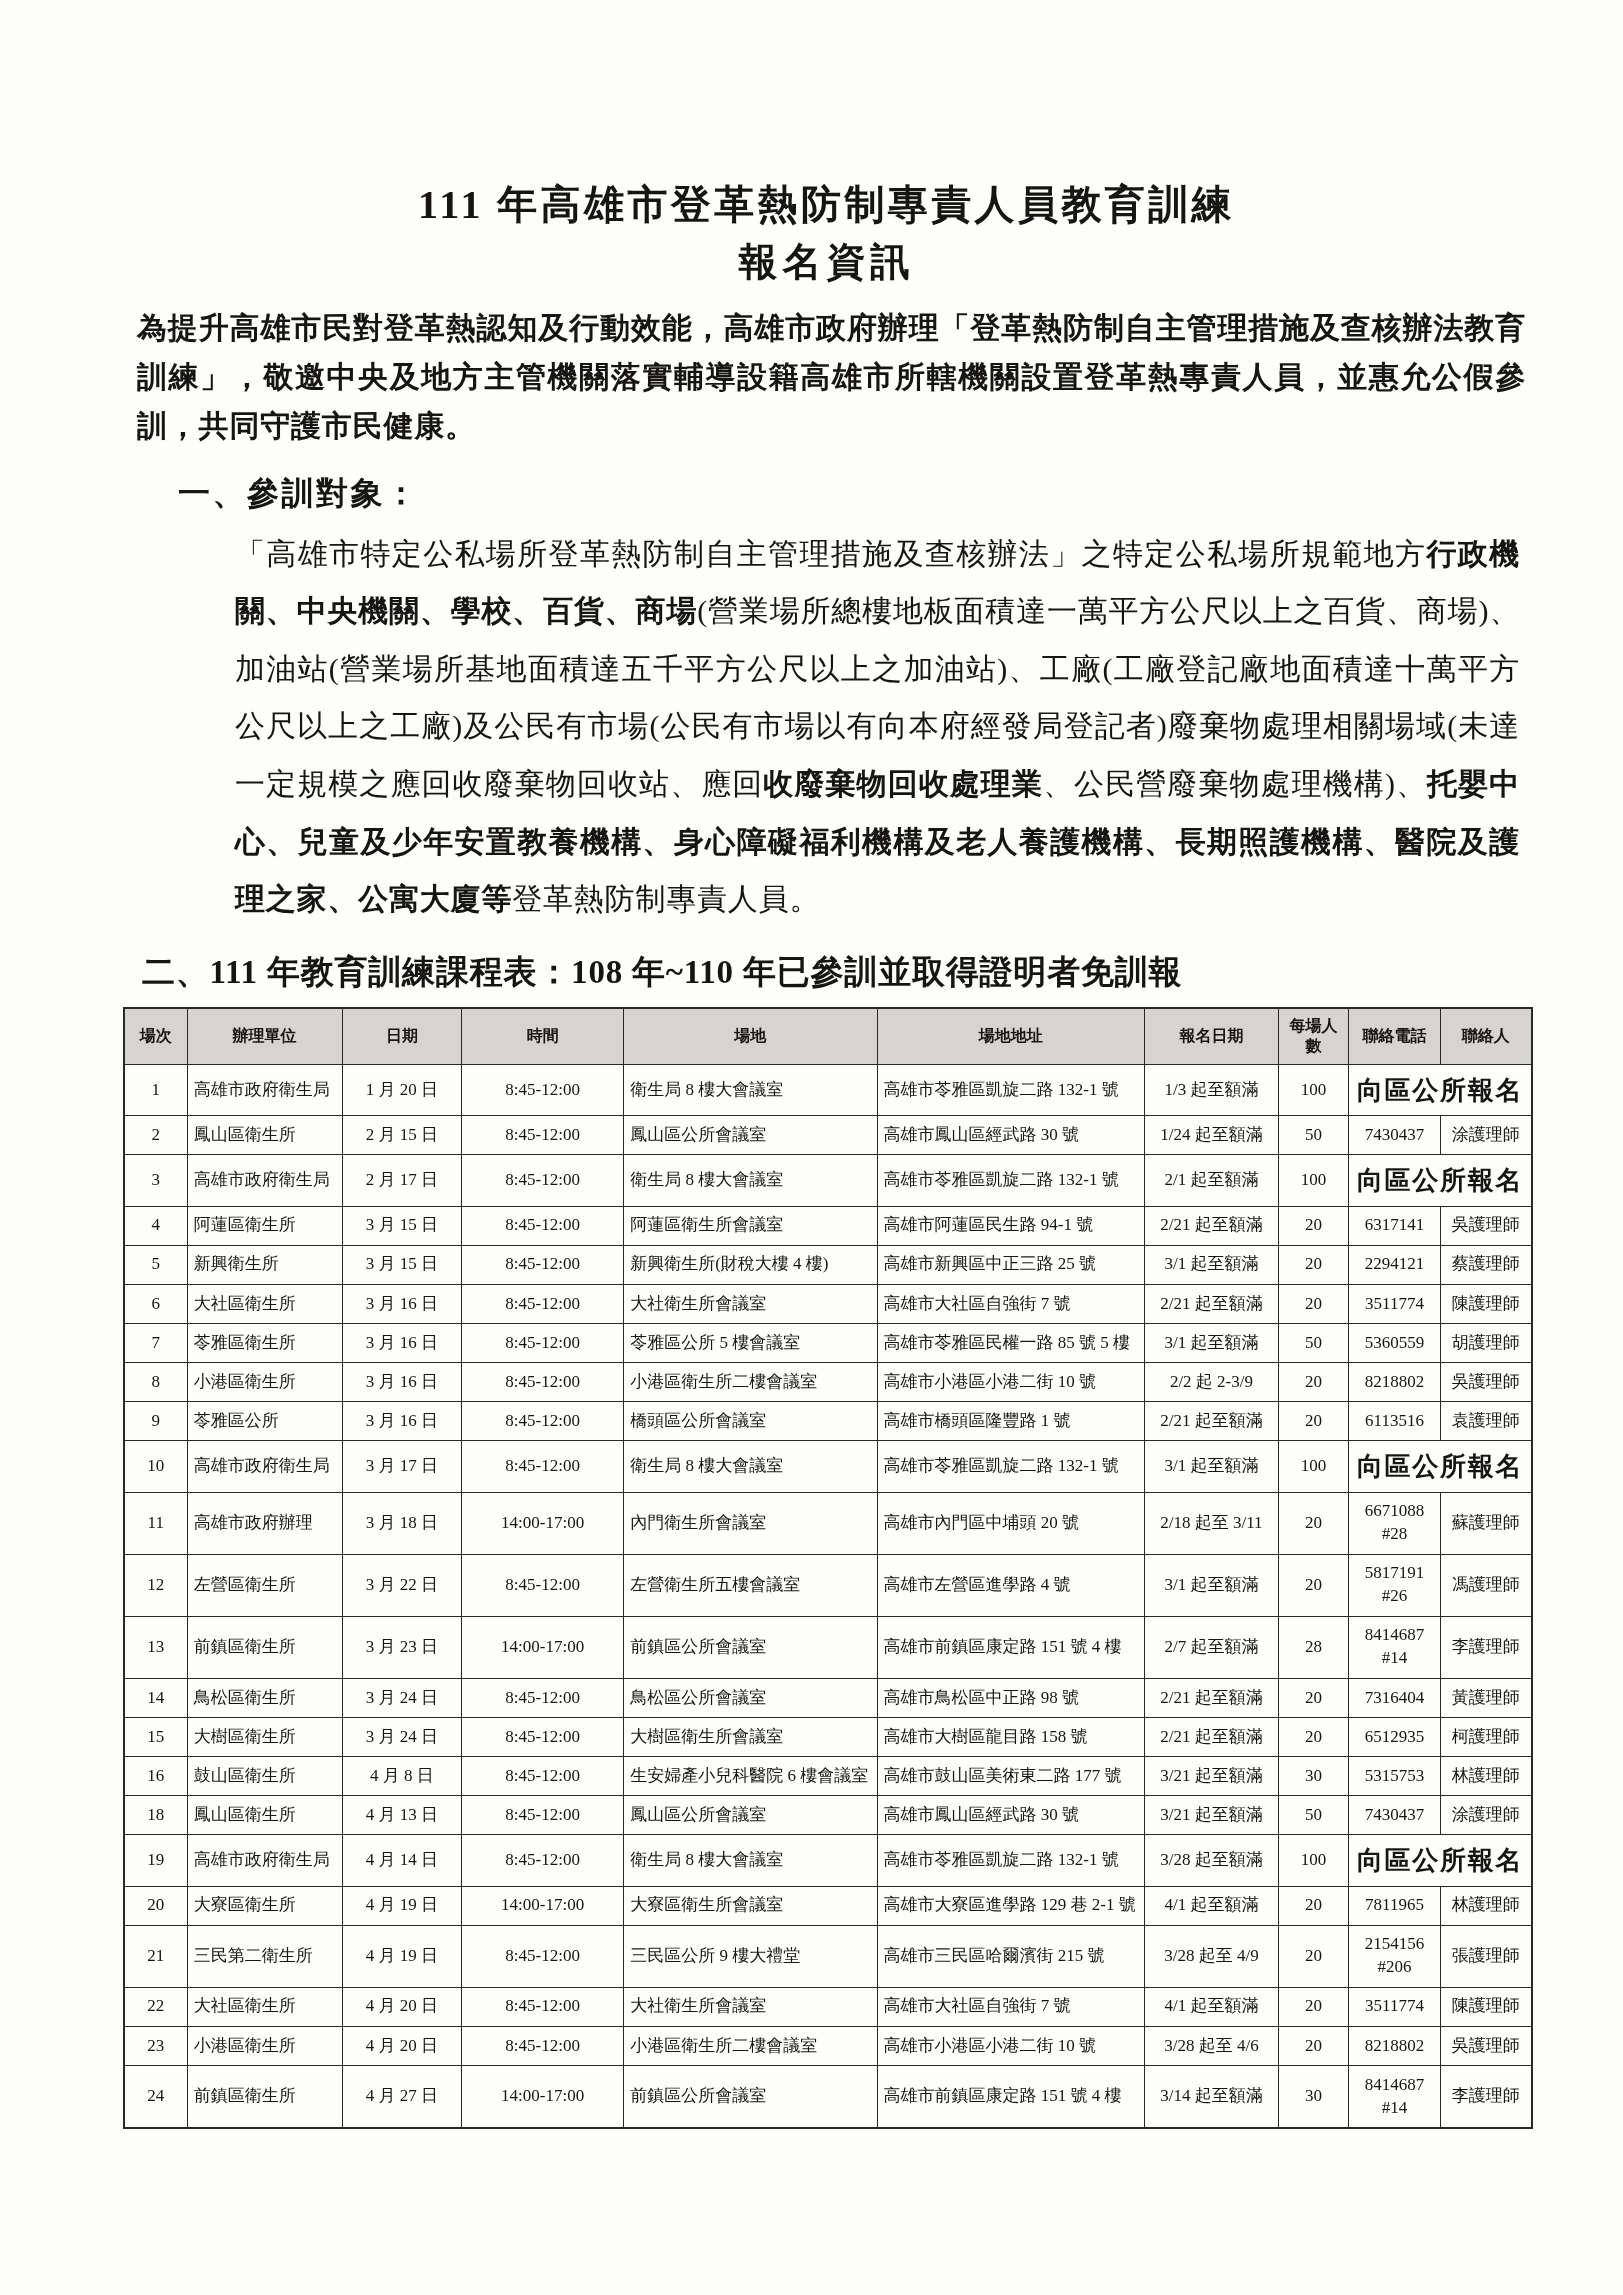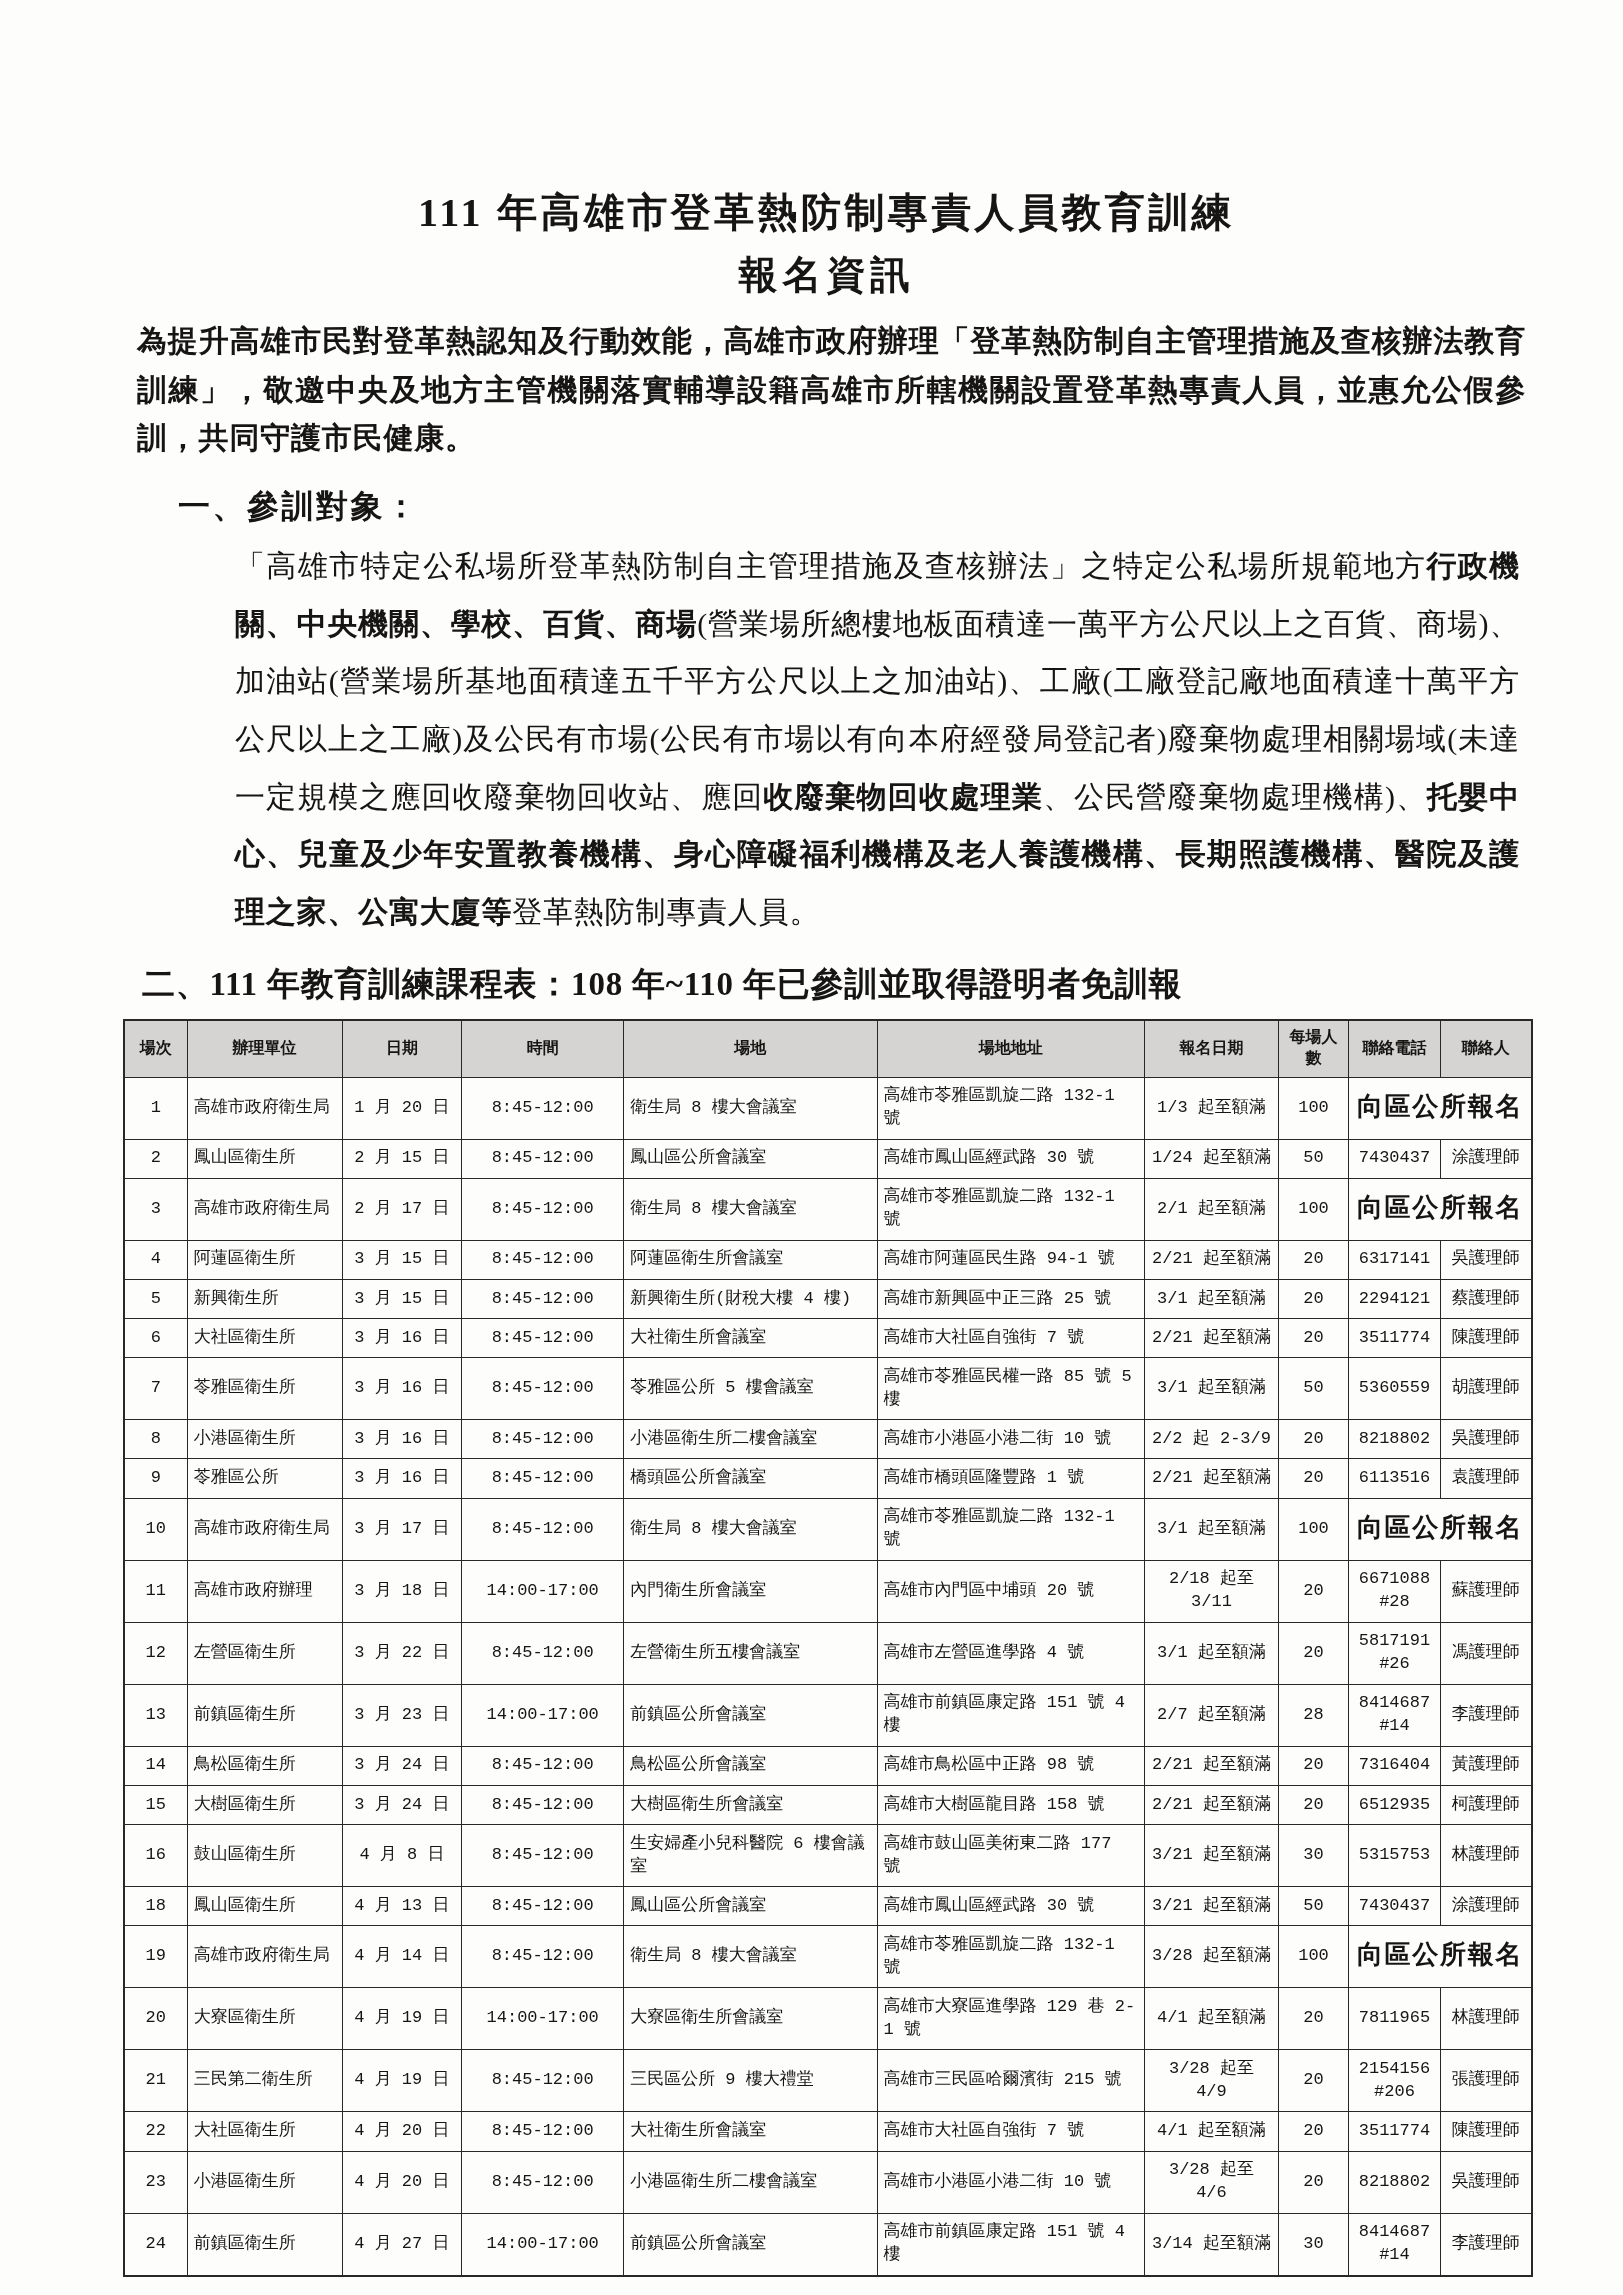--- a/index.html
+++ b/index.html
@@ -6,21 +6,21 @@
   *{ box-sizing:border-box; }
   html,body{ margin:0; padding:0; }
   body{
     width:1623px; height:2295px; overflow:hidden;
     background:#fdfdfb; color:var(--ink);
     font-family:"Liberation Serif","DejaVu Serif",serif;
   }
   .page{ padding:178px 97px 34px 127px; }
 
   .title{
-    margin:8px; text-align:center; font-size:40px; font-weight:bold;
+    margin:0; text-align:center; font-size:40px; font-weight:bold;
     letter-spacing:3.4px; line-height:1.35;
   }
   .subtitle{
     margin:3.4px 0 15px 0; text-align:center; font-size:39px; font-weight:bold;
     letter-spacing:5px;
   }
   .intro{
     margin:0 0 22px 10px; font-size:30px; font-weight:bold; line-height:1.62;
     text-align:justify; letter-spacing:0.8px;
   }
@@ -32,21 +32,21 @@
   }
   .sec-body{
     margin:0 0 0 108px; width:1285px; font-size:30px; line-height:1.92;
     text-align:justify; letter-spacing:0.8px; font-weight:500;
   }
   .sec-body .b{ font-weight:900; }
 
   table.schedule{
     width:1410px; border-collapse:collapse; table-layout:fixed;
     border:2.5px solid var(--line); margin-left:-4.2px;
-    font-family:Liberation Mono, monospace;
+    font-family:Liberation Serif, serif;
   }
   .schedule th{
     background:var(--header-bg); font-size:16px; font-weight:bold;
     border:1.7px solid var(--line); padding:6.8px 3.4px; line-height:1.3;
   }
   .schedule td{
     border:1.3px solid var(--line); border-top-width:1.7px; border-bottom-width:1.7px;
     font-size:17px; line-height:1.35; padding:7.6px 6px; vertical-align:middle;
     word-break:break-word;
   }

